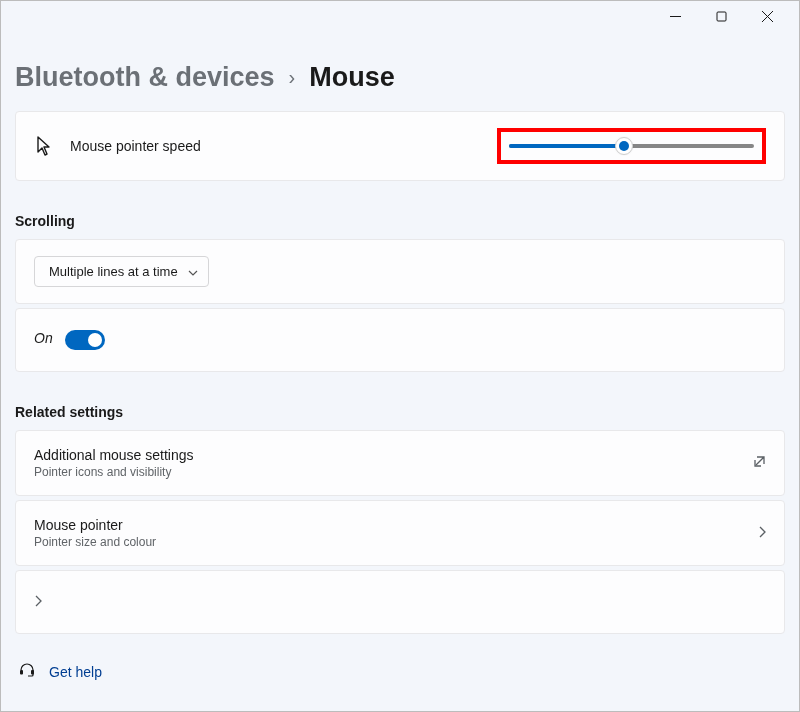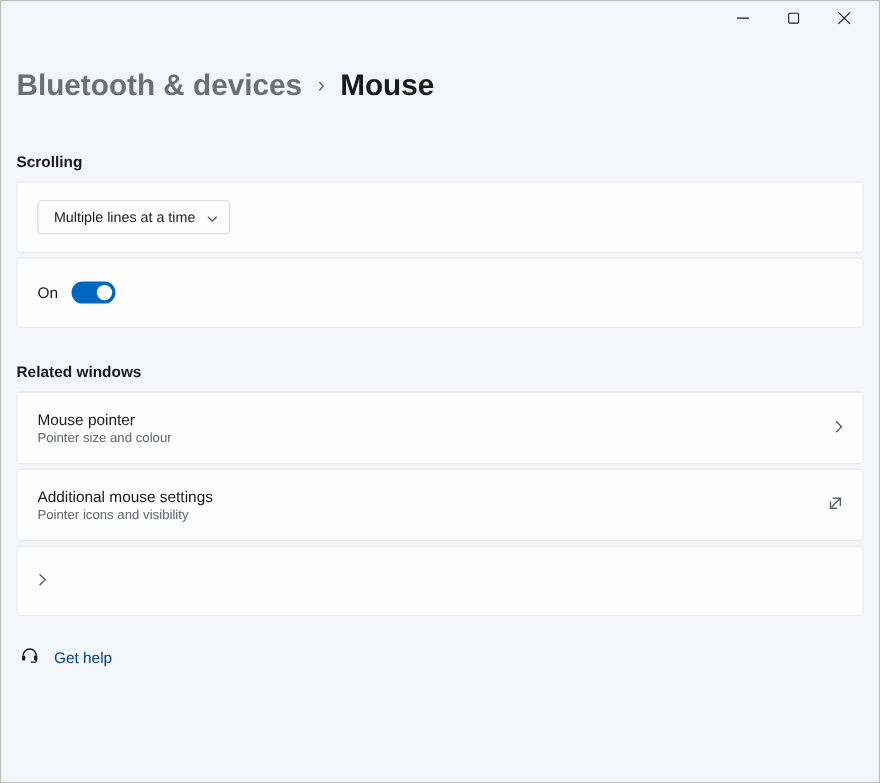--- a/index.html
+++ b/index.html
@@ -88,21 +88,21 @@
   }
   .dropdown .chev { color: #555; margin-left: auto; }
   .toggle-on {
     width: 40px; height: 20px; border-radius: 10px;
     background: #0067c0; position: relative;
   }
   .toggle-on::after {
     content:""; position:absolute; right:3px; top:3px;
     width:14px; height:14px; border-radius:50%; background:#fff;
   }
-  .toggle-wrap { display:flex; align-items:center; gap:12px; }
+  .toggle-wrap { display:flex; align-items:flex-start; gap:12px;font-style:italic; }
   .link-row { display:flex; align-items:center; gap:14px; padding: 24px 4px 8px 4px; }
   .link-row a { color:#003e92; text-decoration:none; font-size:14px; }
   .chev-right { color:#5a5f64; }
 </style>
 </head>
 <body>
 
 <div class="titlebar">
   <div class="wbtn">
     <svg width="11" height="11" viewBox="0 0 11 11">
@@ -123,20 +123,37 @@
 </div>
 
 <div class="content">
 
   <div class="breadcrumb">
     <span class="bc-parent">Bluetooth &amp; devices</span>
     <span class="bc-sep">›</span>
     <span class="bc-current">Mouse</span>
   </div>
 
+  <div class="card">
+    <div class="icon-slot">
+      <svg width="16" height="20" viewBox="0 0 16 20">
+          <path d="M2 1 L2 16 L6 12 L9 19 L11 18 L8 11 L13 11 Z" fill="none" stroke="#1a1a1a" stroke-width="1.4" stroke-linejoin="round"></path>
+        </svg>
+    </div>
+    <div class="label">
+        <div class="title">Mouse pointer speed</div>
+      </div>
+    <div class="highlight-box">
+      <div class="slider">
+        <div class="track"></div>
+        <div class="fill" style="width:47%"></div>
+        <div class="thumb" style="left:47%"></div>
+      </div>
+    </div>
+  </div>
 
   <div class="section-head">Scrolling</div>
 
   <div class="card">
     <div class="dropdown">
       <span>Multiple lines at a time</span>
       <span class="chev">
         <svg width="10" height="6" viewBox="0 0 10 6">
             <path d="M1 1 L5 5 L9 1" fill="none" stroke="#555" stroke-width="1.2"></path>
           </svg>
@@ -145,43 +162,43 @@
   </div>
 
 
   <div class="card">
     <div class="toggle-wrap">
       <span>On</span>
       <div class="toggle-on"></div>
     </div>
   </div>
 
-  <div class="section-head">Related windows</div>
-
-  <div class="card">
-    <div class="label">
-      <div class="title">Mouse pointer</div>
-      <div class="sub">Pointer size and colour</div>
-    </div>
-    <span class="chev-right">
-      <svg width="8" height="12" viewBox="0 0 8 12">
-          <path d="M2 1 L7 6 L2 11" fill="none" stroke="#5a5f64" stroke-width="1.3"></path>
-        </svg>
-    </span>
-  </div>
+  <div class="section-head">Related settings</div>
 
   <div class="card">
     <div class="label">
       <div class="title">Additional mouse settings</div>
       <div class="sub">Pointer icons and visibility</div>
     </div>
     <span class="chev-right">
       <svg width="13" height="13" viewBox="0 0 13 13">
           <path d="M4 2 H11 V9 M11 2 L3 10" fill="none" stroke="#5a5f64" stroke-width="1.3"></path>
           <path d="M2 5 V11 H8" fill="none" stroke="#5a5f64" stroke-width="1.3"></path>
+        </svg>
+    </span>
+  </div>
+
+  <div class="card">
+    <div class="label">
+      <div class="title">Mouse pointer</div>
+      <div class="sub">Pointer size and colour</div>
+    </div>
+    <span class="chev-right">
+      <svg width="8" height="12" viewBox="0 0 8 12">
+          <path d="M2 1 L7 6 L2 11" fill="none" stroke="#5a5f64" stroke-width="1.3"></path>
         </svg>
     </span>
   </div>
 
   <div class="card">
     <span class="chev-right">
       <svg width="8" height="12" viewBox="0 0 8 12">
           <path d="M2 1 L7 6 L2 11" fill="none" stroke="#5a5f64" stroke-width="1.3"></path>
         </svg>
     </span>

